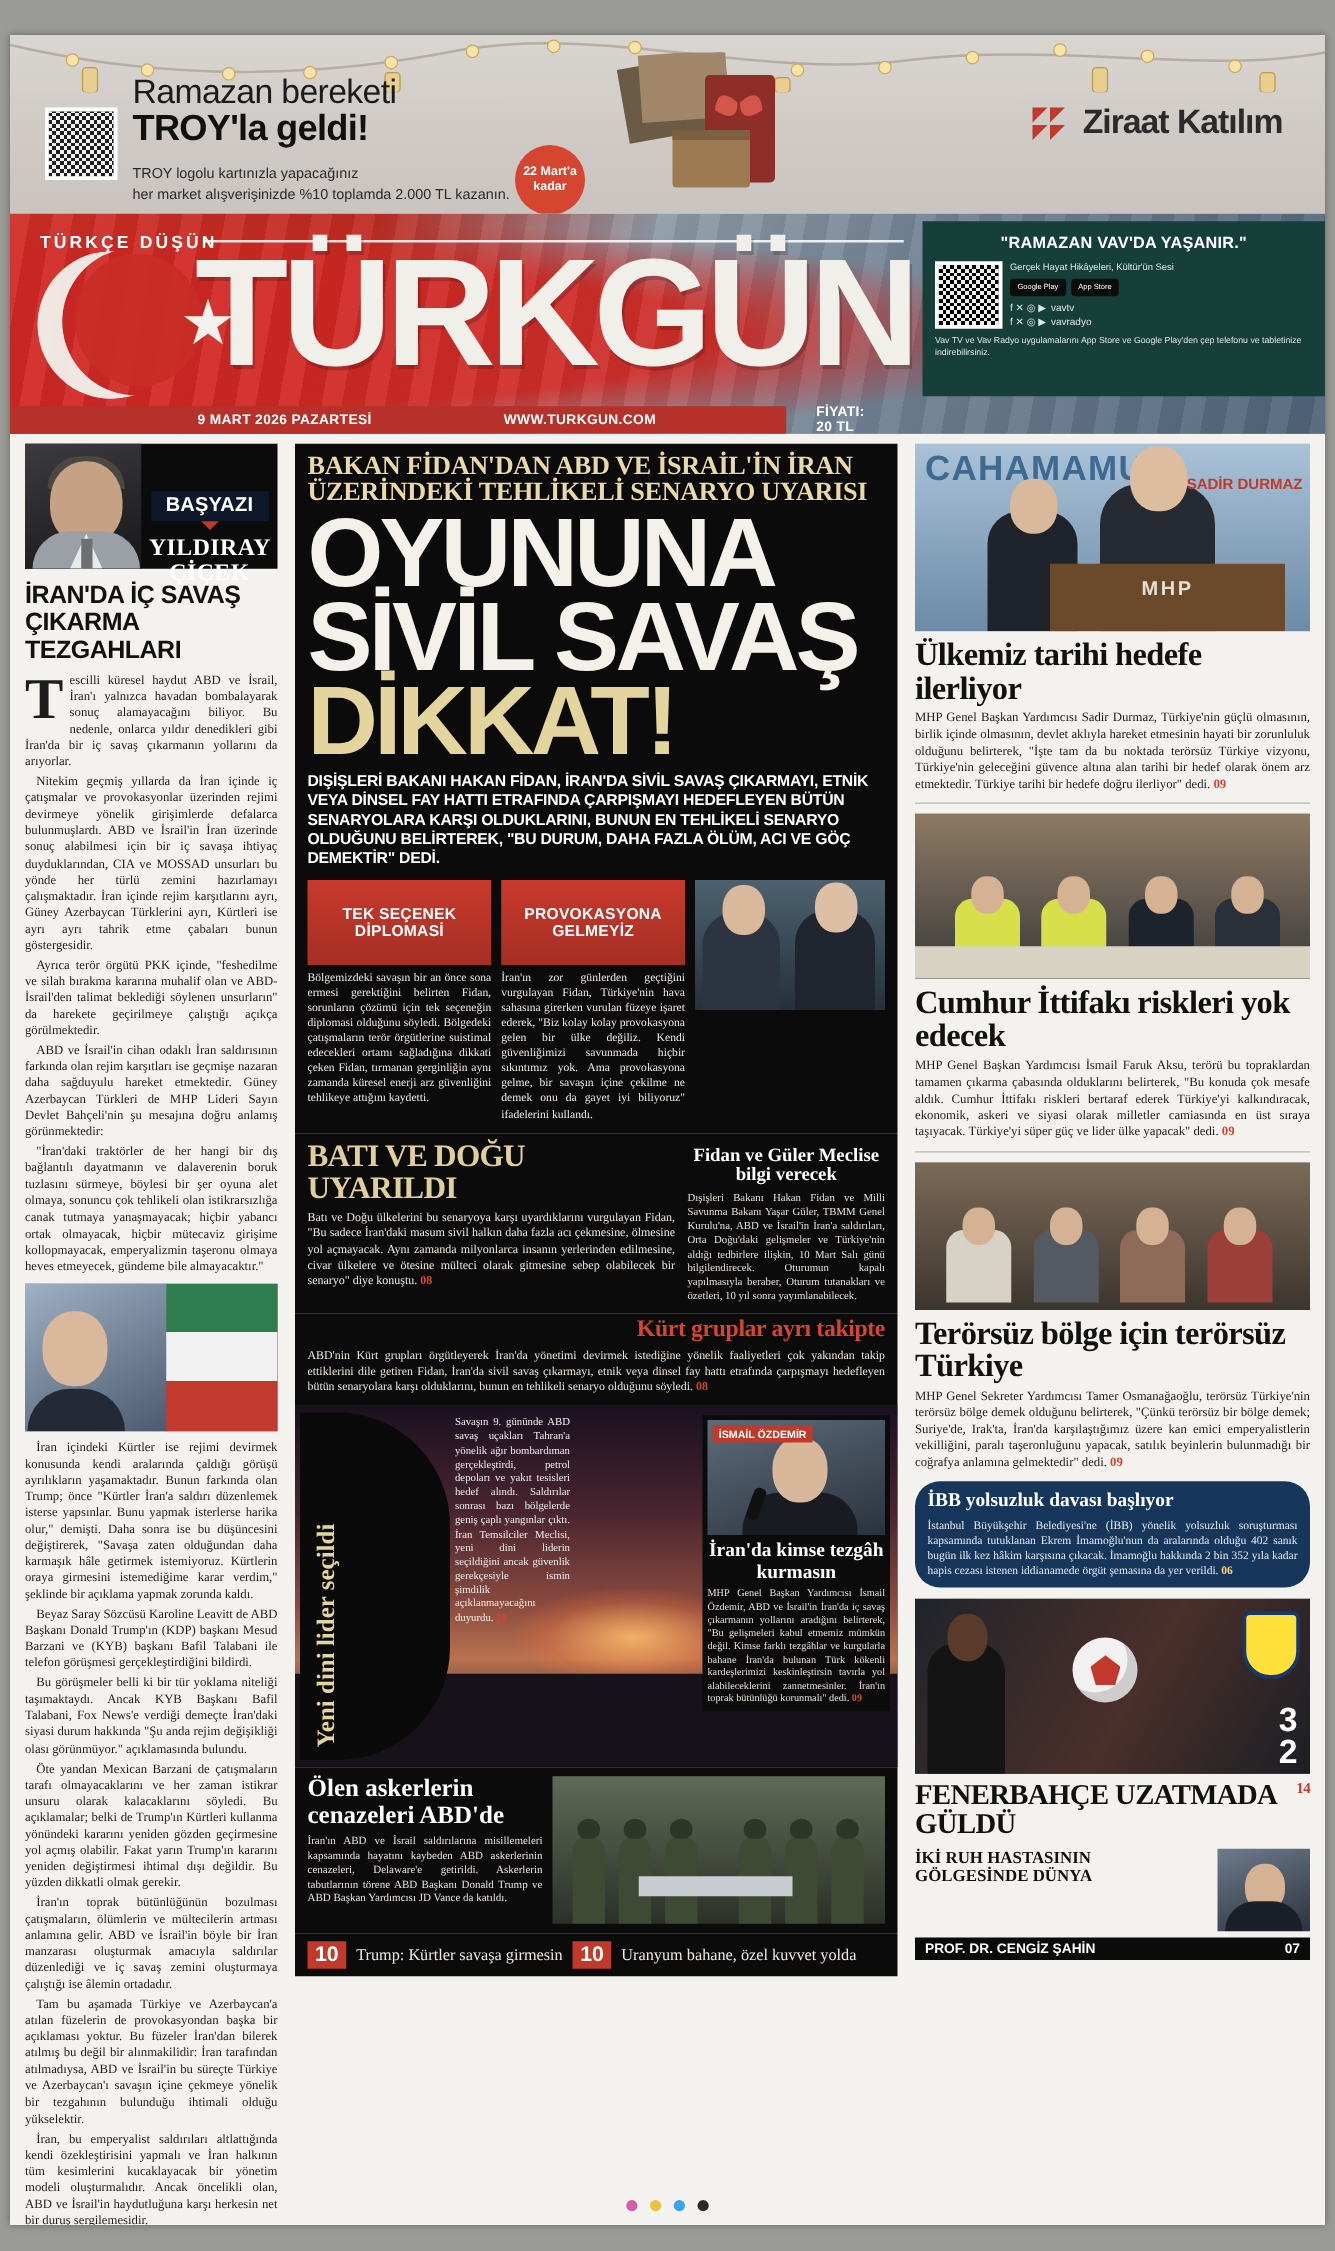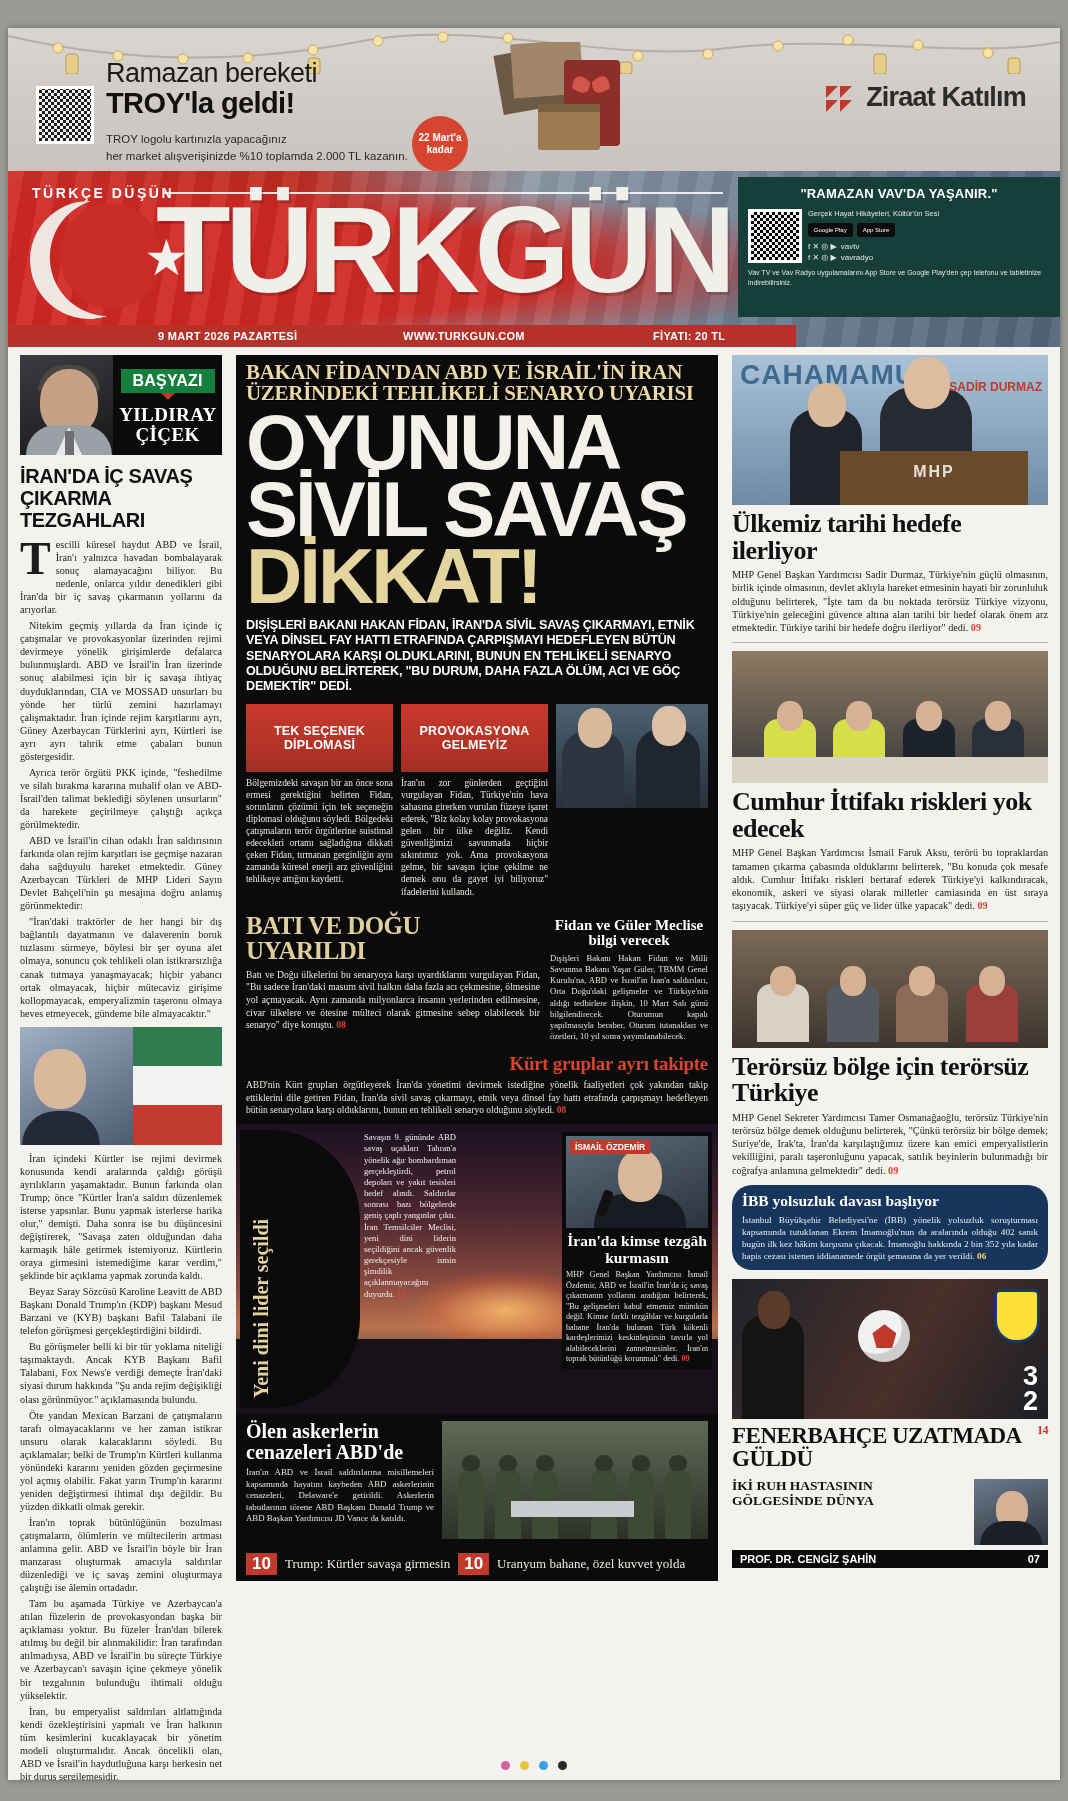--- a/index.html
+++ b/index.html
@@ -62,21 +62,21 @@
     box-shadow:inset 20px 0 0 0 #f3f1ec; opacity:.95; transform:rotate(-8deg); }
   .crescent:after { content:""; position:absolute; left:30px; top:5px; width:102px; height:106px; border-radius:50%;
     background:rgba(200,45,38,.98); }
   .star { position:absolute; left:136px; top:62px; color:#f3f1ec; font-size:50px; line-height:1; }
   .tdusun { position:absolute; left:24px; top:14px; font-family:"Liberation Sans",sans-serif;
     font-size:14px; font-weight:bold; letter-spacing:2.5px; color:#fff; }
   .tdusun-rule { position:absolute; left:155px; top:21px; width:560px; height:2px; background:rgba(255,255,255,.85); }
   .logo-word { position:absolute; left:148px; top:18px; width:600px; font-family:"Liberation Sans",sans-serif;
     font-size:122px; font-weight:bold; color:#f1efe9; letter-spacing:-5px; line-height:1;
     text-shadow:2px 3px 0 rgba(0,0,0,.18); }
-  .datebar { position:absolute; left:0; bottom:0; width:788px; height:22px; background:#b5312a;
+  .datebar { position:absolute; left:0; bottom:0; width:621px; height:22px; background:#b5312a;
     color:#fff; font-family:"Liberation Sans",sans-serif; font-size:11px; font-weight:bold;
     display:flex; align-items:center; letter-spacing:.3px; }
   .datebar span { position:absolute; }
   .d-date { left:150px; }
   .d-url  { left:395px; }
   .d-price{ left:645px; }
   .vav-ad { position:absolute; right:0; top:6px; width:322px; height:140px; background:#173f3a;
     color:#dfe7e4; overflow:hidden; }
   .vav-head { font-family:"Liberation Sans",sans-serif; font-size:13px; font-weight:bold; color:#fff;
     text-align:center; padding-top:9px; letter-spacing:.2px;}
@@ -100,22 +100,22 @@
   
   .basyazi-box { position:relative; height:100px; background:#0b0b0b; display:flex; }
   .bz-photo { width:96px; height:100px; background:linear-gradient(160deg,#3c3c40,#17171a); position:relative; overflow:hidden;}
   .bz-face { position:absolute; left:20px; top:14px; width:58px; height:66px; border-radius:48% 48% 44% 44%;
     background:#c7a184; }
   .bz-hair { position:absolute; left:18px; top:10px; width:62px; height:26px; border-radius:40px 40px 0 0; background:#4b4741; }
   .bz-suit { position:absolute; left:6px; bottom:0; width:86px; height:30px; background:#9aa0a6; border-radius:40px 40px 0 0;}
   .bz-shirt{ position:absolute; left:36px; bottom:0; width:26px; height:28px; background:#e9e9ea; clip-path:polygon(50% 0,100% 100%,0 100%);}
   .bz-tie  { position:absolute; left:45px; bottom:0; width:9px; height:24px; background:#6d6f74;}
   .bz-right { flex:1; padding:14px 6px 0 6px; text-align:center; }
-  .bz-tag { display:inline-block; background:#15803d; color:#fff; font-family:"Liberation Sans",sans-serif;
-    font-weight:bold; font-size:16px; padding:3px 12px; letter-spacing:.2px; position:relative; }
+  .bz-tag { display:inline-block; background:#0f172a; color:#fff; font-family:"Liberation Sans",sans-serif;
+    font-weight:bold; font-size:16px; padding:3px 12px; letter-spacing:.2px; position:relative;margin-top:24px; }
   .bz-tag:after{ content:""; position:absolute; left:50%; bottom:-7px; transform:translateX(-50%);
     border-left:7px solid transparent; border-right:7px solid transparent; border-top:7px solid #c0392b;}
   .bz-name { color:#fff; font-family:"Liberation Serif",serif; font-weight:bold; font-size:19px;
     line-height:1.05; margin-top:12px; letter-spacing:.4px;}
   .lead-head { font-family:"Liberation Sans",sans-serif; font-weight:bold; font-size:20px; color:#111;
     line-height:1.1; margin:10px 0 7px 0; letter-spacing:-.4px;}
   .body-txt { font-size:10.2px; line-height:1.28; color:#1c1c1c; text-align:justify; hyphens:auto;
     font-family:"Liberation Serif",serif; }
   .body-txt p { margin-bottom:3px; text-indent:9px;}
   .body-txt p.noind { text-indent:0; }

